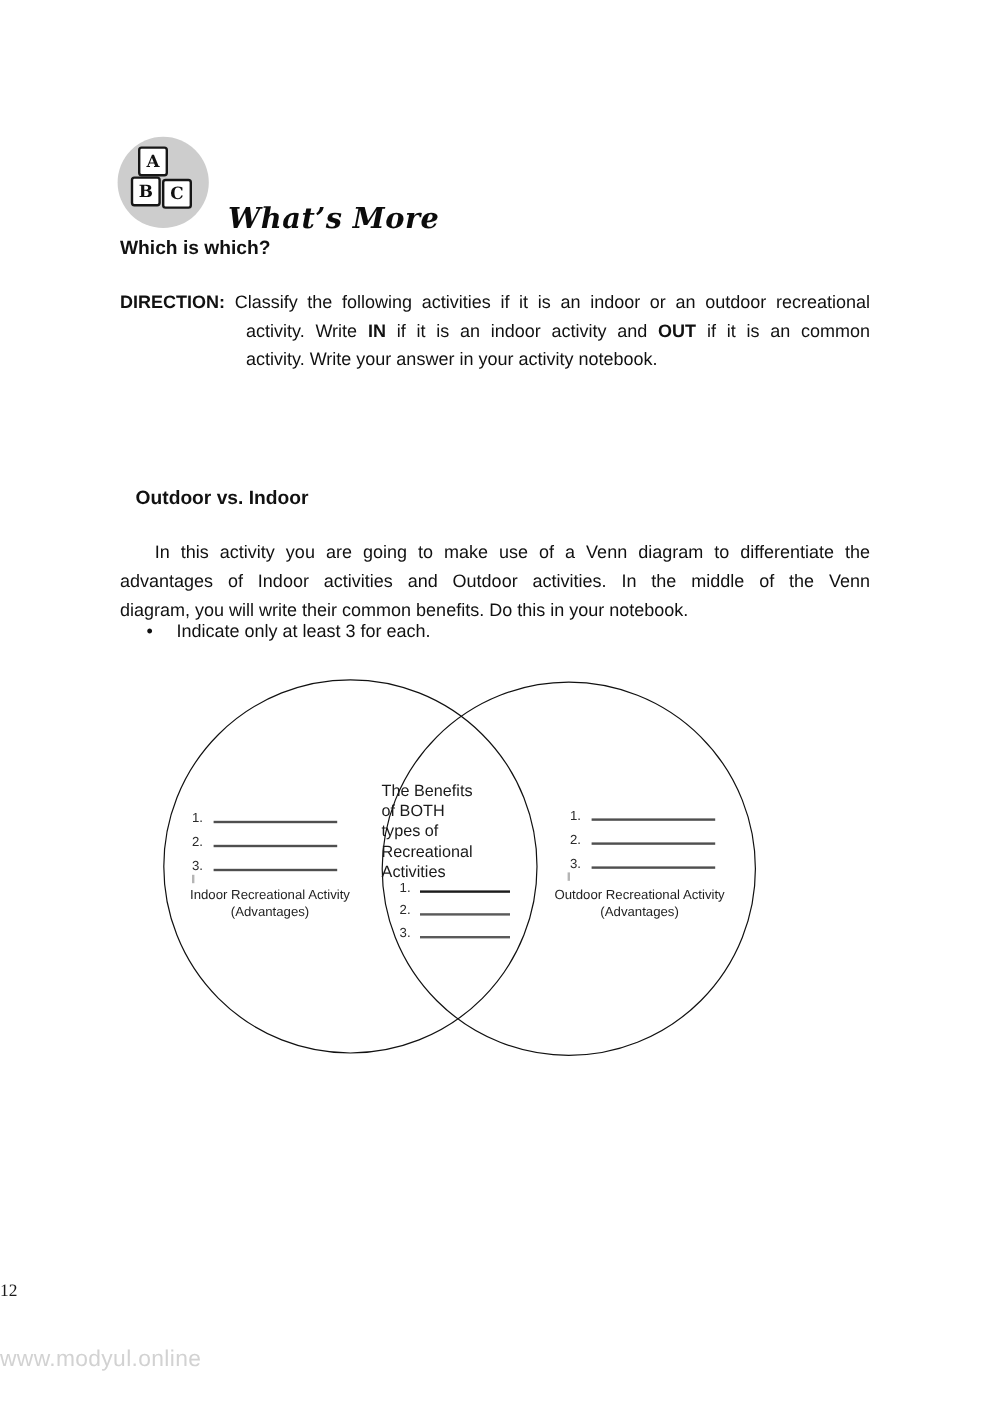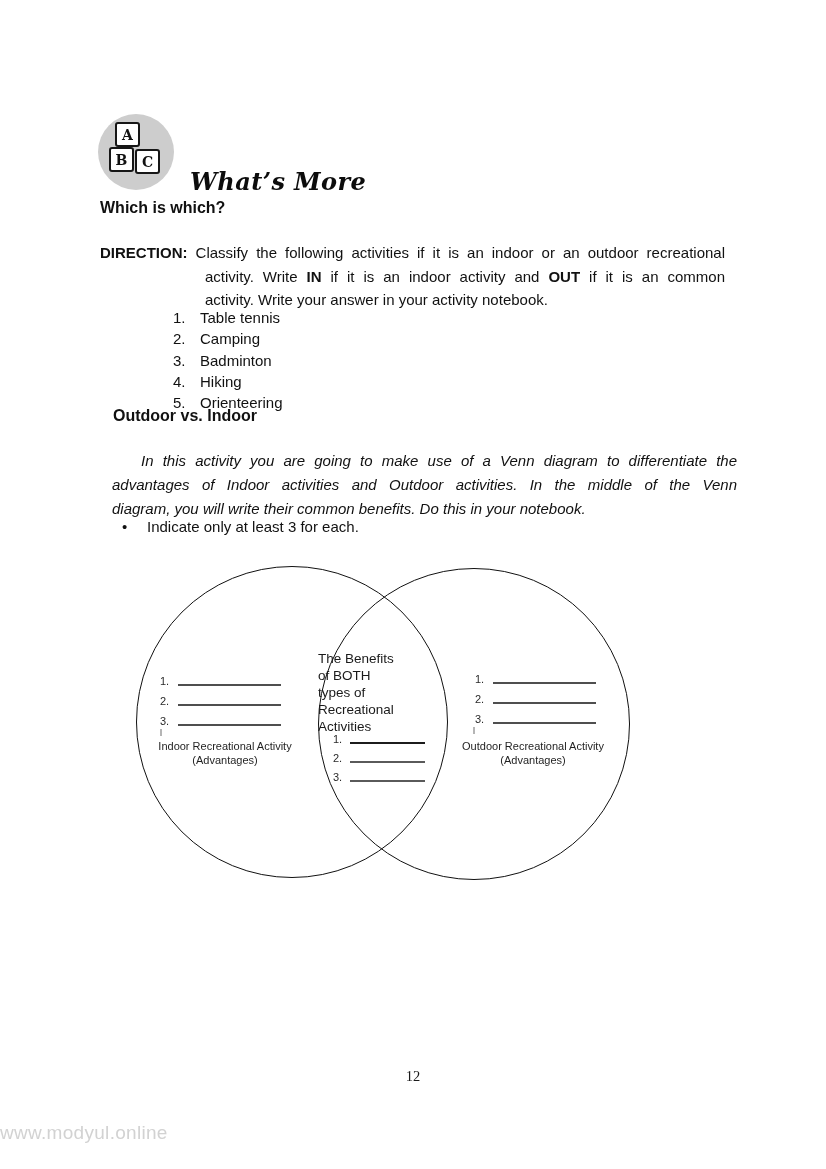--- a/index.html
+++ b/index.html
@@ -26,21 +26,21 @@
   .dir-line{line-height:23.5px;}
   .just{text-align:justify;text-align-last:justify;}
   .indent{margin-left:105px;}
   .b{font-weight:bold;}
 
   .list{position:absolute;left:173px;top:307px;font-size:15px;line-height:21.3px;}
   .num{display:inline-block;width:27px;}
 
   .ovi-title{position:absolute;left:113px;top:407px;font-weight:bold;font-size:16px;}
 
-  .para{position:absolute;left:112px;top:449px;width:625px;font-size:15px;font-style:italic;}
+  .para{position:absolute;left:100px;top:449px;width:625px;font-size:15px;}
   .para-line{line-height:24px;}
   .first-ind{text-indent:29px;}
 
   .bullet-line{position:absolute;left:122px;top:516px;font-size:15px;line-height:21px;}
   .bullet-char{display:inline-block;width:25px;}
 
   
   .venn{position:absolute;left:136px;top:566px;width:497px;height:318px;}
   .vcircle{position:absolute;width:310px;height:310px;border:1.6px solid #111;border-radius:50%;background:transparent;}
   .vcircle-left{left:0;top:0;}
@@ -62,21 +62,21 @@
   .bline-gray{border-bottom-color:#5a5a5a;}
 
   .vlabel{position:absolute;width:160px;text-align:center;font-size:11px;line-height:13.5px;color:#1f1f1f;}
   .vlabel-left{left:9px;top:174px;}
   .vlabel-right{left:317px;top:174px;}
 
   .tick{position:absolute;width:2px;height:7px;background:#b5b5b5;}
   .tick-left{left:24px;top:163px;}
   .tick-right{left:337px;top:161px;}
 
-  .page-num{position:absolute;left:0;top:1068px;width:826px;text-align:center;
+  .page-num{position:absolute;left:0;top:1068px;width:826px;text-align:left;
     font-family:"Liberation Serif",serif;font-size:14.5px;color:#1a1a1a;}
   .watermark{position:absolute;left:0;top:1122px;width:826px;text-align:left;
     font-size:19px;letter-spacing:.3px;color:#d2d2d2;}
 </style>
 </head>
 <body>
 
 <div class="page">
 
   <div class="icon-circle">
@@ -96,27 +96,20 @@
 
   <div class="direction">
     <div class="dir-line just">
       <span class="b">DIRECTION:</span>
       <span>Classify the following activities if it is an indoor or an outdoor recreational</span>
     </div>
     <div class="dir-line just indent"><span>activity. Write </span><span class="b">IN</span><span> if it is an indoor activity and </span><span class="b">OUT</span><span> if it is an common</span></div>
     <div class="dir-line indent">activity. Write your answer in your activity notebook.</div>
   </div>
 
-  <div class="list">
-    <div class="list-row"><span class="num">1.</span><span>Table tennis</span></div>
-    <div class="list-row"><span class="num">2.</span><span>Camping</span></div>
-    <div class="list-row"><span class="num">3.</span><span>Badminton</span></div>
-    <div class="list-row"><span class="num">4.</span><span>Hiking</span></div>
-    <div class="list-row"><span class="num">5.</span><span>Orienteering</span></div>
-  </div>
 
   <div class="ovi-title">Outdoor vs. Indoor</div>
 
   <div class="para">
     <div class="para-line just first-ind">In this activity you are going to make use of a Venn diagram to differentiate the</div>
     <div class="para-line just">advantages of Indoor activities and Outdoor activities. In the middle of the Venn</div>
     <div class="para-line">diagram, you will write their common benefits. Do this in your notebook.</div>
   </div>
 
   <div class="bullet-line">

